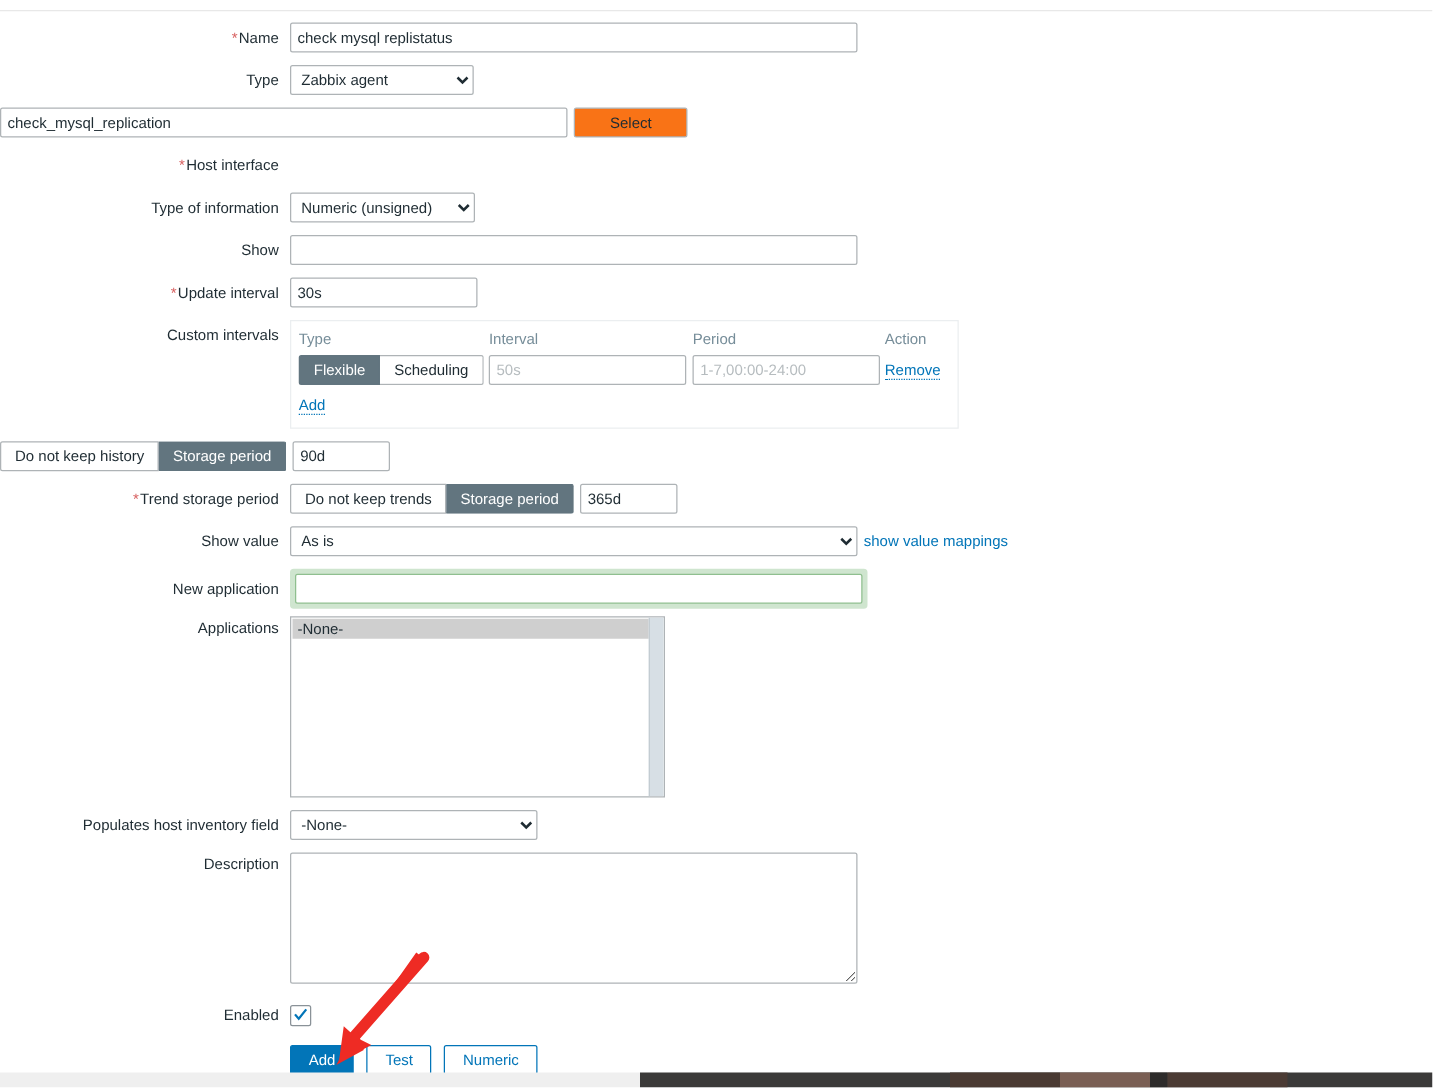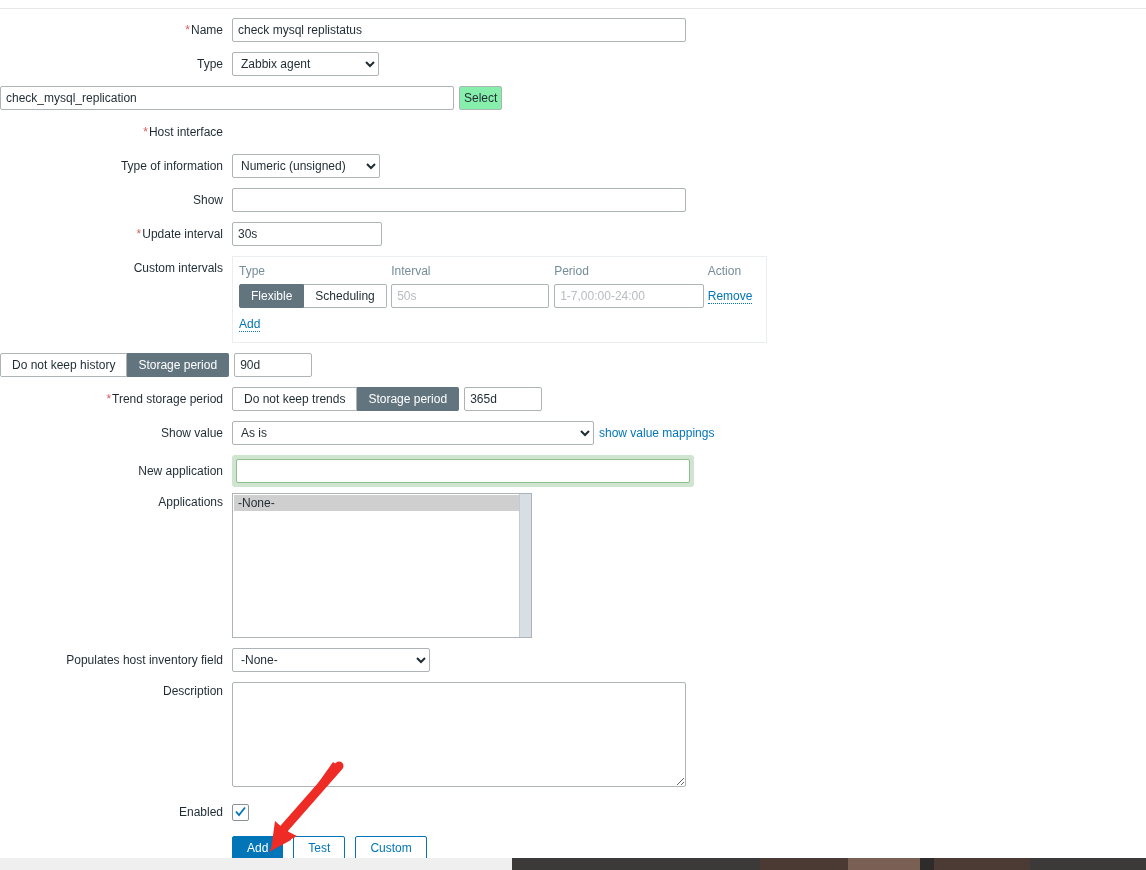--- a/index.html
+++ b/index.html
@@ -73,30 +73,30 @@
     background: #fff;
     font-family: "Liberation Sans", sans-serif;
     font-size: 12px;
     color: #1f2c33;
     padding: 0 4px;
     outline: none;
   }
   .sel-type { width: 147px; }
   .sel-iface { width: 180px; }
   .sel-info { width: 148px; }
-  .sel-show { width: 362px; }
+  .sel-show { width: 454px; }
   .sel-inv { width: 198px; }
 
   .btn {
     box-sizing: border-box;
     height: 24px;
-    padding: 0 4px;
-    border: 1px solid #aeb3b6;
-    border-radius: 2px;
-    background: #86efac;
+    padding: 0 28px;
+    border: 1px solid #aeb3b6;
+    border-radius: 2px;
+    background: #f97316;
     font-family: "Liberation Sans", sans-serif;
     font-size: 12px;
     color: #1f2c33;
     cursor: pointer;
     line-height: 22px;
   }
   .inline { display: inline-flex; align-items: center; gap: 5px; }
 
   
   .seg { display: inline-flex; }
@@ -434,21 +434,21 @@
       </span>
     </div>
   </div>
 
   <div class="row" style="margin-bottom:0;">
     <div class="label"></div>
     <div class="field">
       <div class="actions">
         <button class="btn-primary">Add</button>
         <button class="btn-secondary">Test</button>
-        <button class="btn-secondary">Custom</button>
+        <button class="btn-secondary">Numeric</button>
       </div>
     </div>
   </div>
 
 </div>
 
 <svg class="arrow" viewBox="0 0 110 100">
   <path d="M86 8 L30 70 L42 76 L16 90 L20 61 L30 70 L78 2 Z" fill="#ee2b24"></path>
   <path d="M84 6 L26 72" stroke="#ee2b24" stroke-width="9" stroke-linecap="round" fill="none"></path>
   <path d="M14 92 L36 80 L30 62 Z" fill="#ee2b24"></path>

